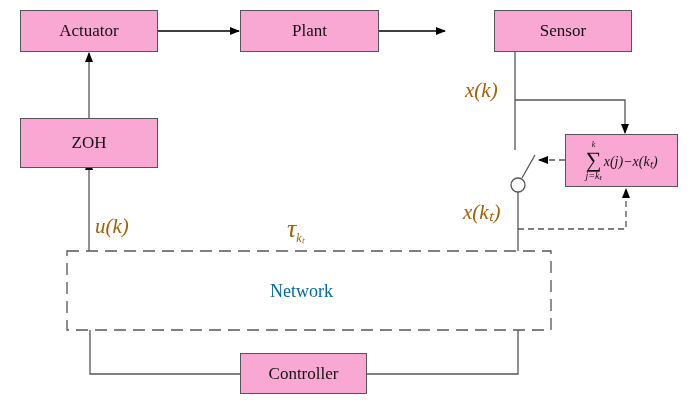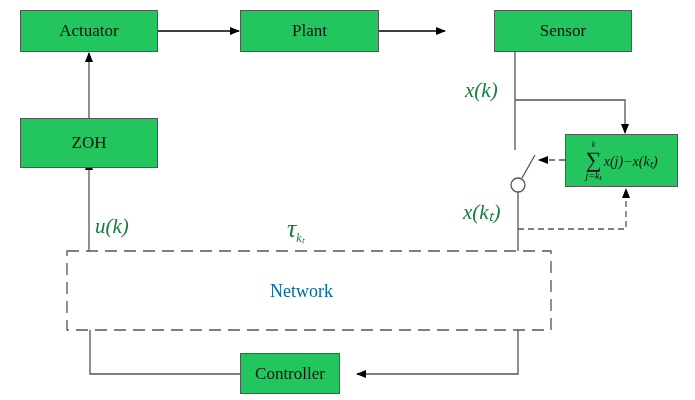--- a/index.html
+++ b/index.html
@@ -1,19 +1,19 @@
 <!DOCTYPE html>
 <html><head>
 <meta charset="utf-8">
 <style>
   html, body { margin:0; padding:0; background:#fff; }
   body { width:695px; height:400px; position:relative; overflow:hidden; font-family:"Liberation Serif", serif; }
   svg { position:absolute; left:0; top:0; }
-  .box { position:absolute; border:1.3px solid #555; background:#22c55e; box-sizing:border-box; display:flex; align-items:center; justify-content:center; font-size:17px; color:#111; }
-  .lbl { position:absolute; font-family:"Liberation Serif", serif; font-style:italic; font-size:21px; color:#15803d; white-space:nowrap; }
+  .box { position:absolute; border:1.3px solid #555; background:#f9a8d4; box-sizing:border-box; display:flex; align-items:center; justify-content:center; font-size:17px; color:#111; }
+  .lbl { position:absolute; font-family:"Liberation Serif", serif; font-style:italic; font-size:21px; color:#a16207; white-space:nowrap; }
   .net { position:absolute; font-size:18px; color:#0369a1; }
 </style>
 </head>
 <body>
 
 <svg width="695" height="400">
   <defs>
     <marker id="ah" markerWidth="10" markerHeight="8" refX="9" refY="4" orient="auto" markerUnits="userSpaceOnUse">
       <path d="M0,0 L10,4 L0,8 Z" fill="#000"></path>
     </marker>
@@ -41,21 +41,21 @@
   </div>
 <div class="box" style="left:240px;top:10px;width:139px;height:42px;font-family:Liberation Serif, serif;">
     <span>Plant</span>
   </div>
 <div class="box" style="left:446px;top:10px;width:138px;height:42px;margin-left:48px;">
     <span>Sensor</span>
   </div>
 <div class="box" style="left:20px;top:118px;width:138px;height:50px;">
     <span>ZOH</span>
   </div>
-<div class="box" style="left:240px;top:353px;width:100px;height:41px;">
+<div class="box" style="left:240px;top:353px;width:127px;height:41px;">
     <span>Controller</span>
   </div>
 
 <div class="box" style="left:565px;top:134px;width:113px;height:53px;font-size:14px;">
   <div style="display:flex;flex-direction:column;align-items:center;line-height:1;margin-right:2px;">
     <span style="font-size:8px;font-style:italic;">k</span>
     <span style="font-size:22px;">∑</span>
     <span style="font-size:10px;font-style:italic;">j=kₜ</span>
   </div>
   <span style="font-style:italic;">x(j)−x(kₜ)</span>

